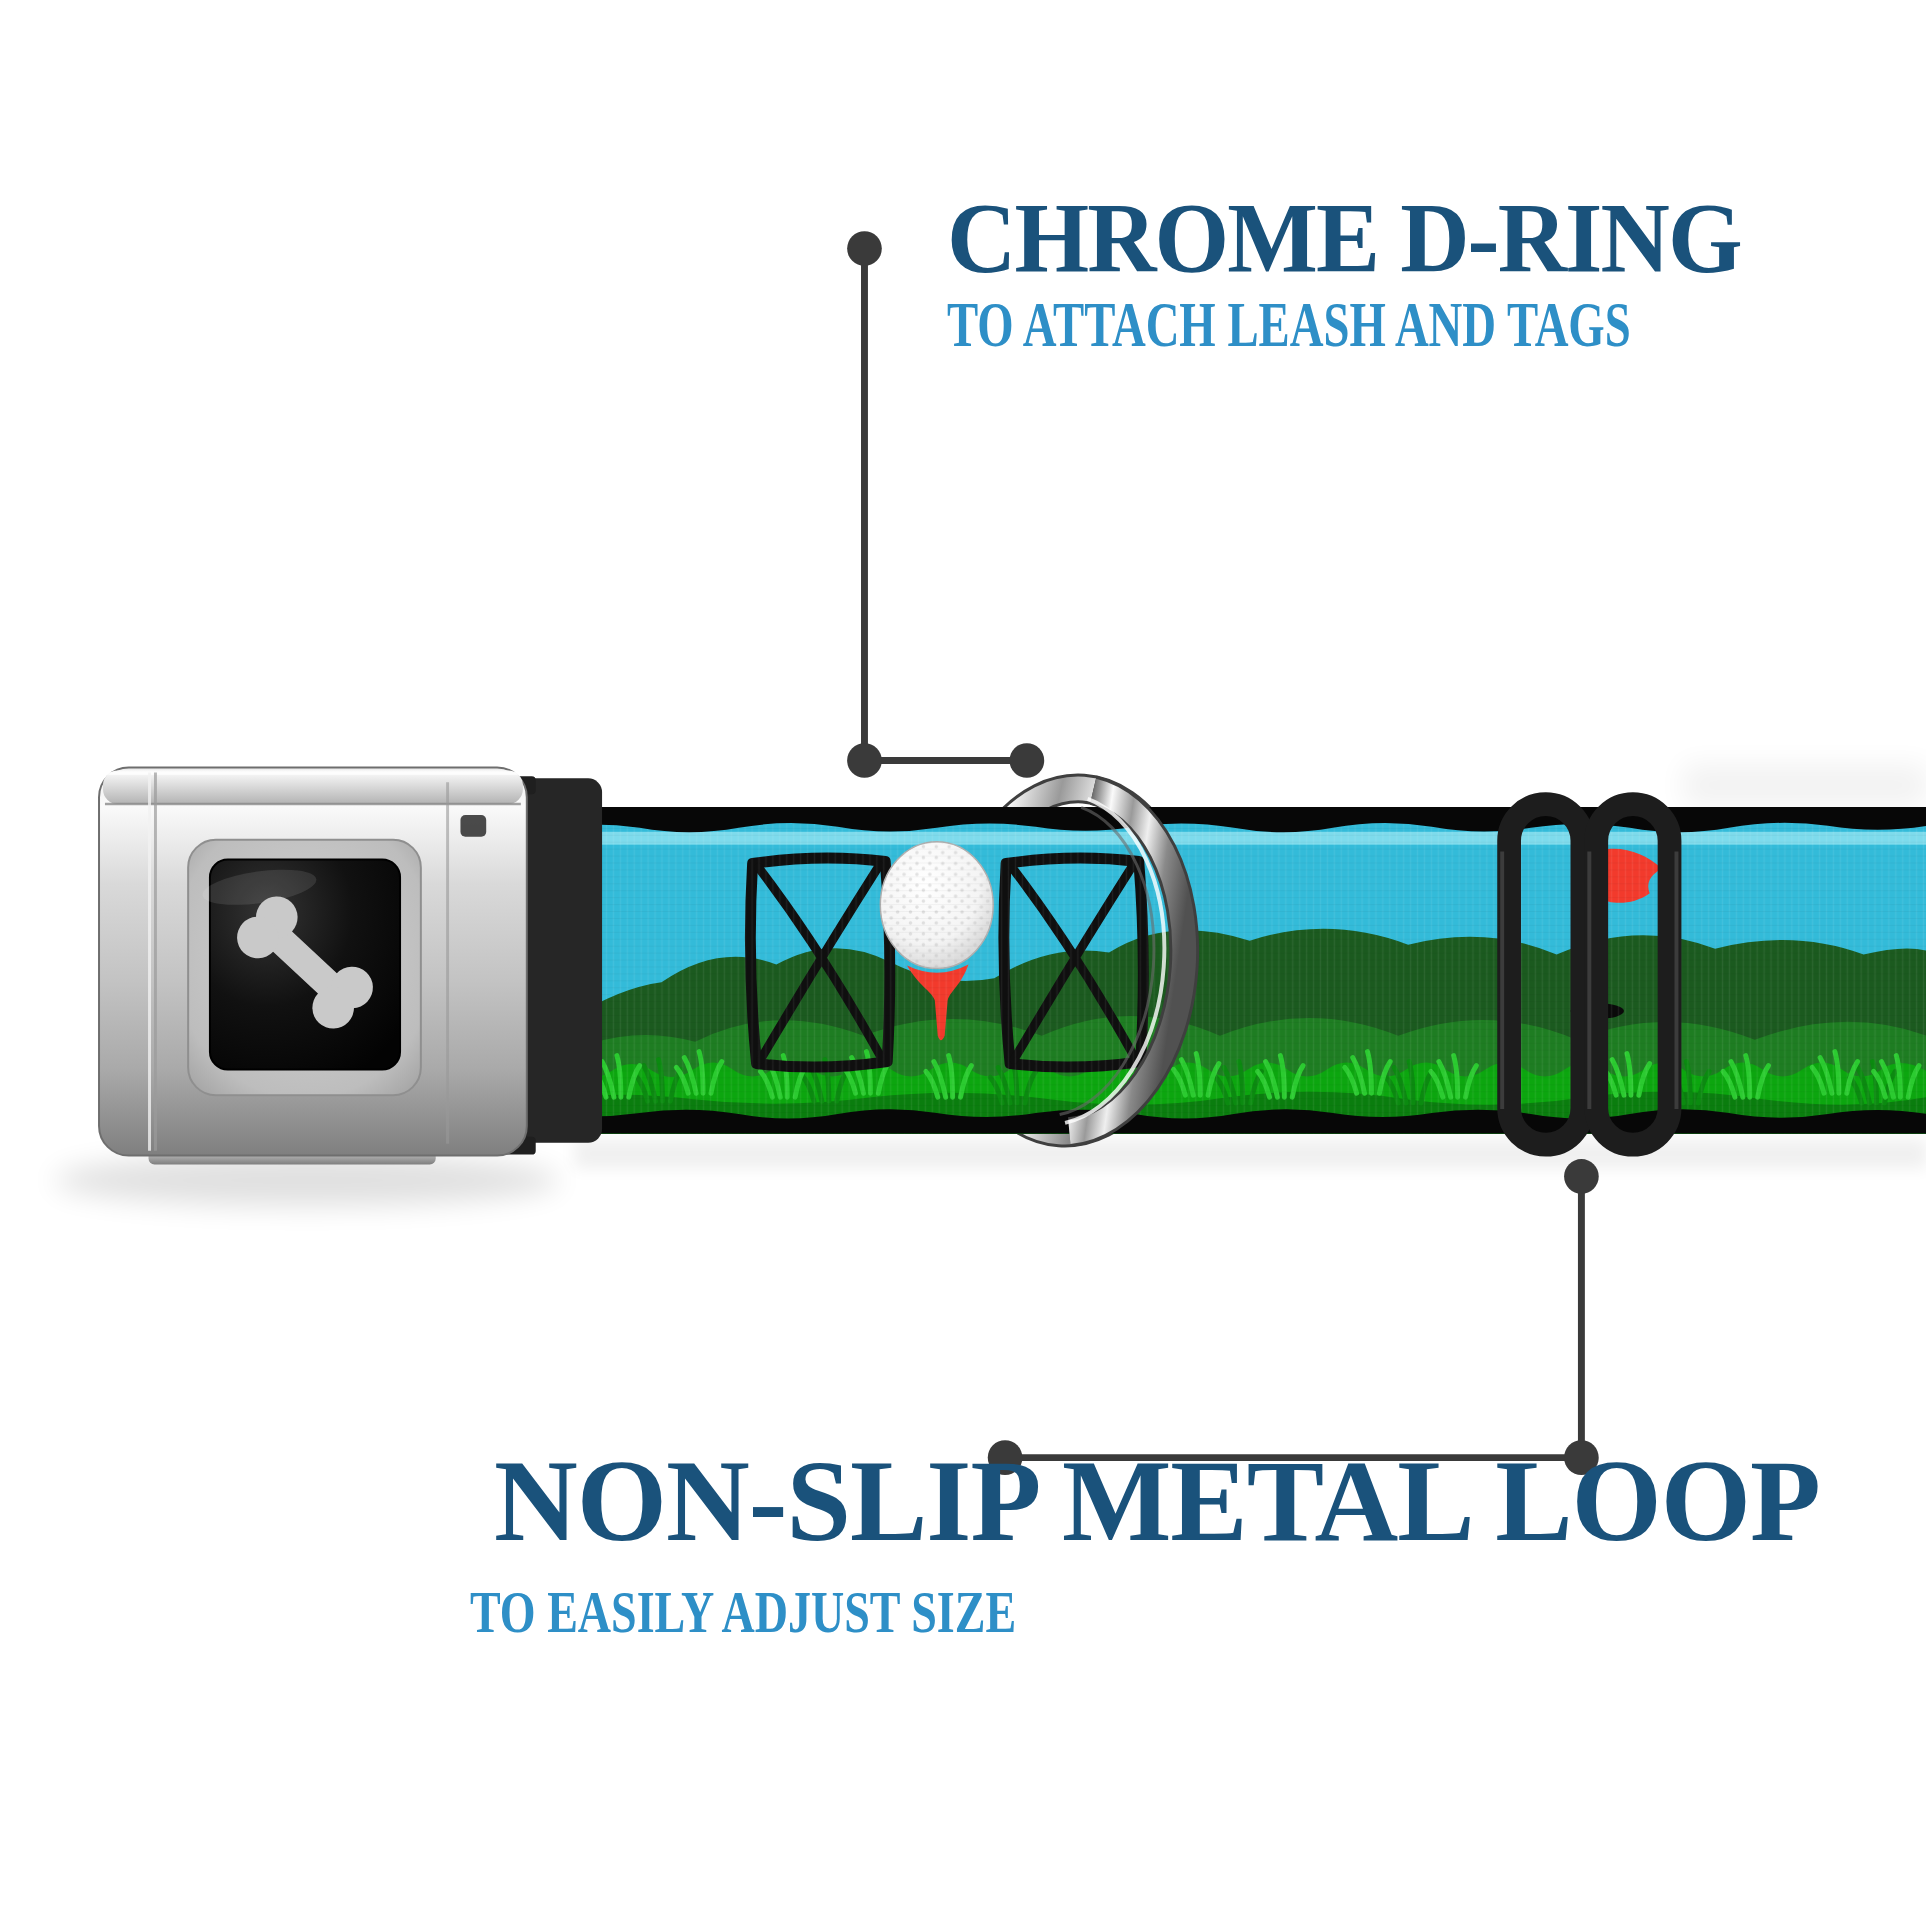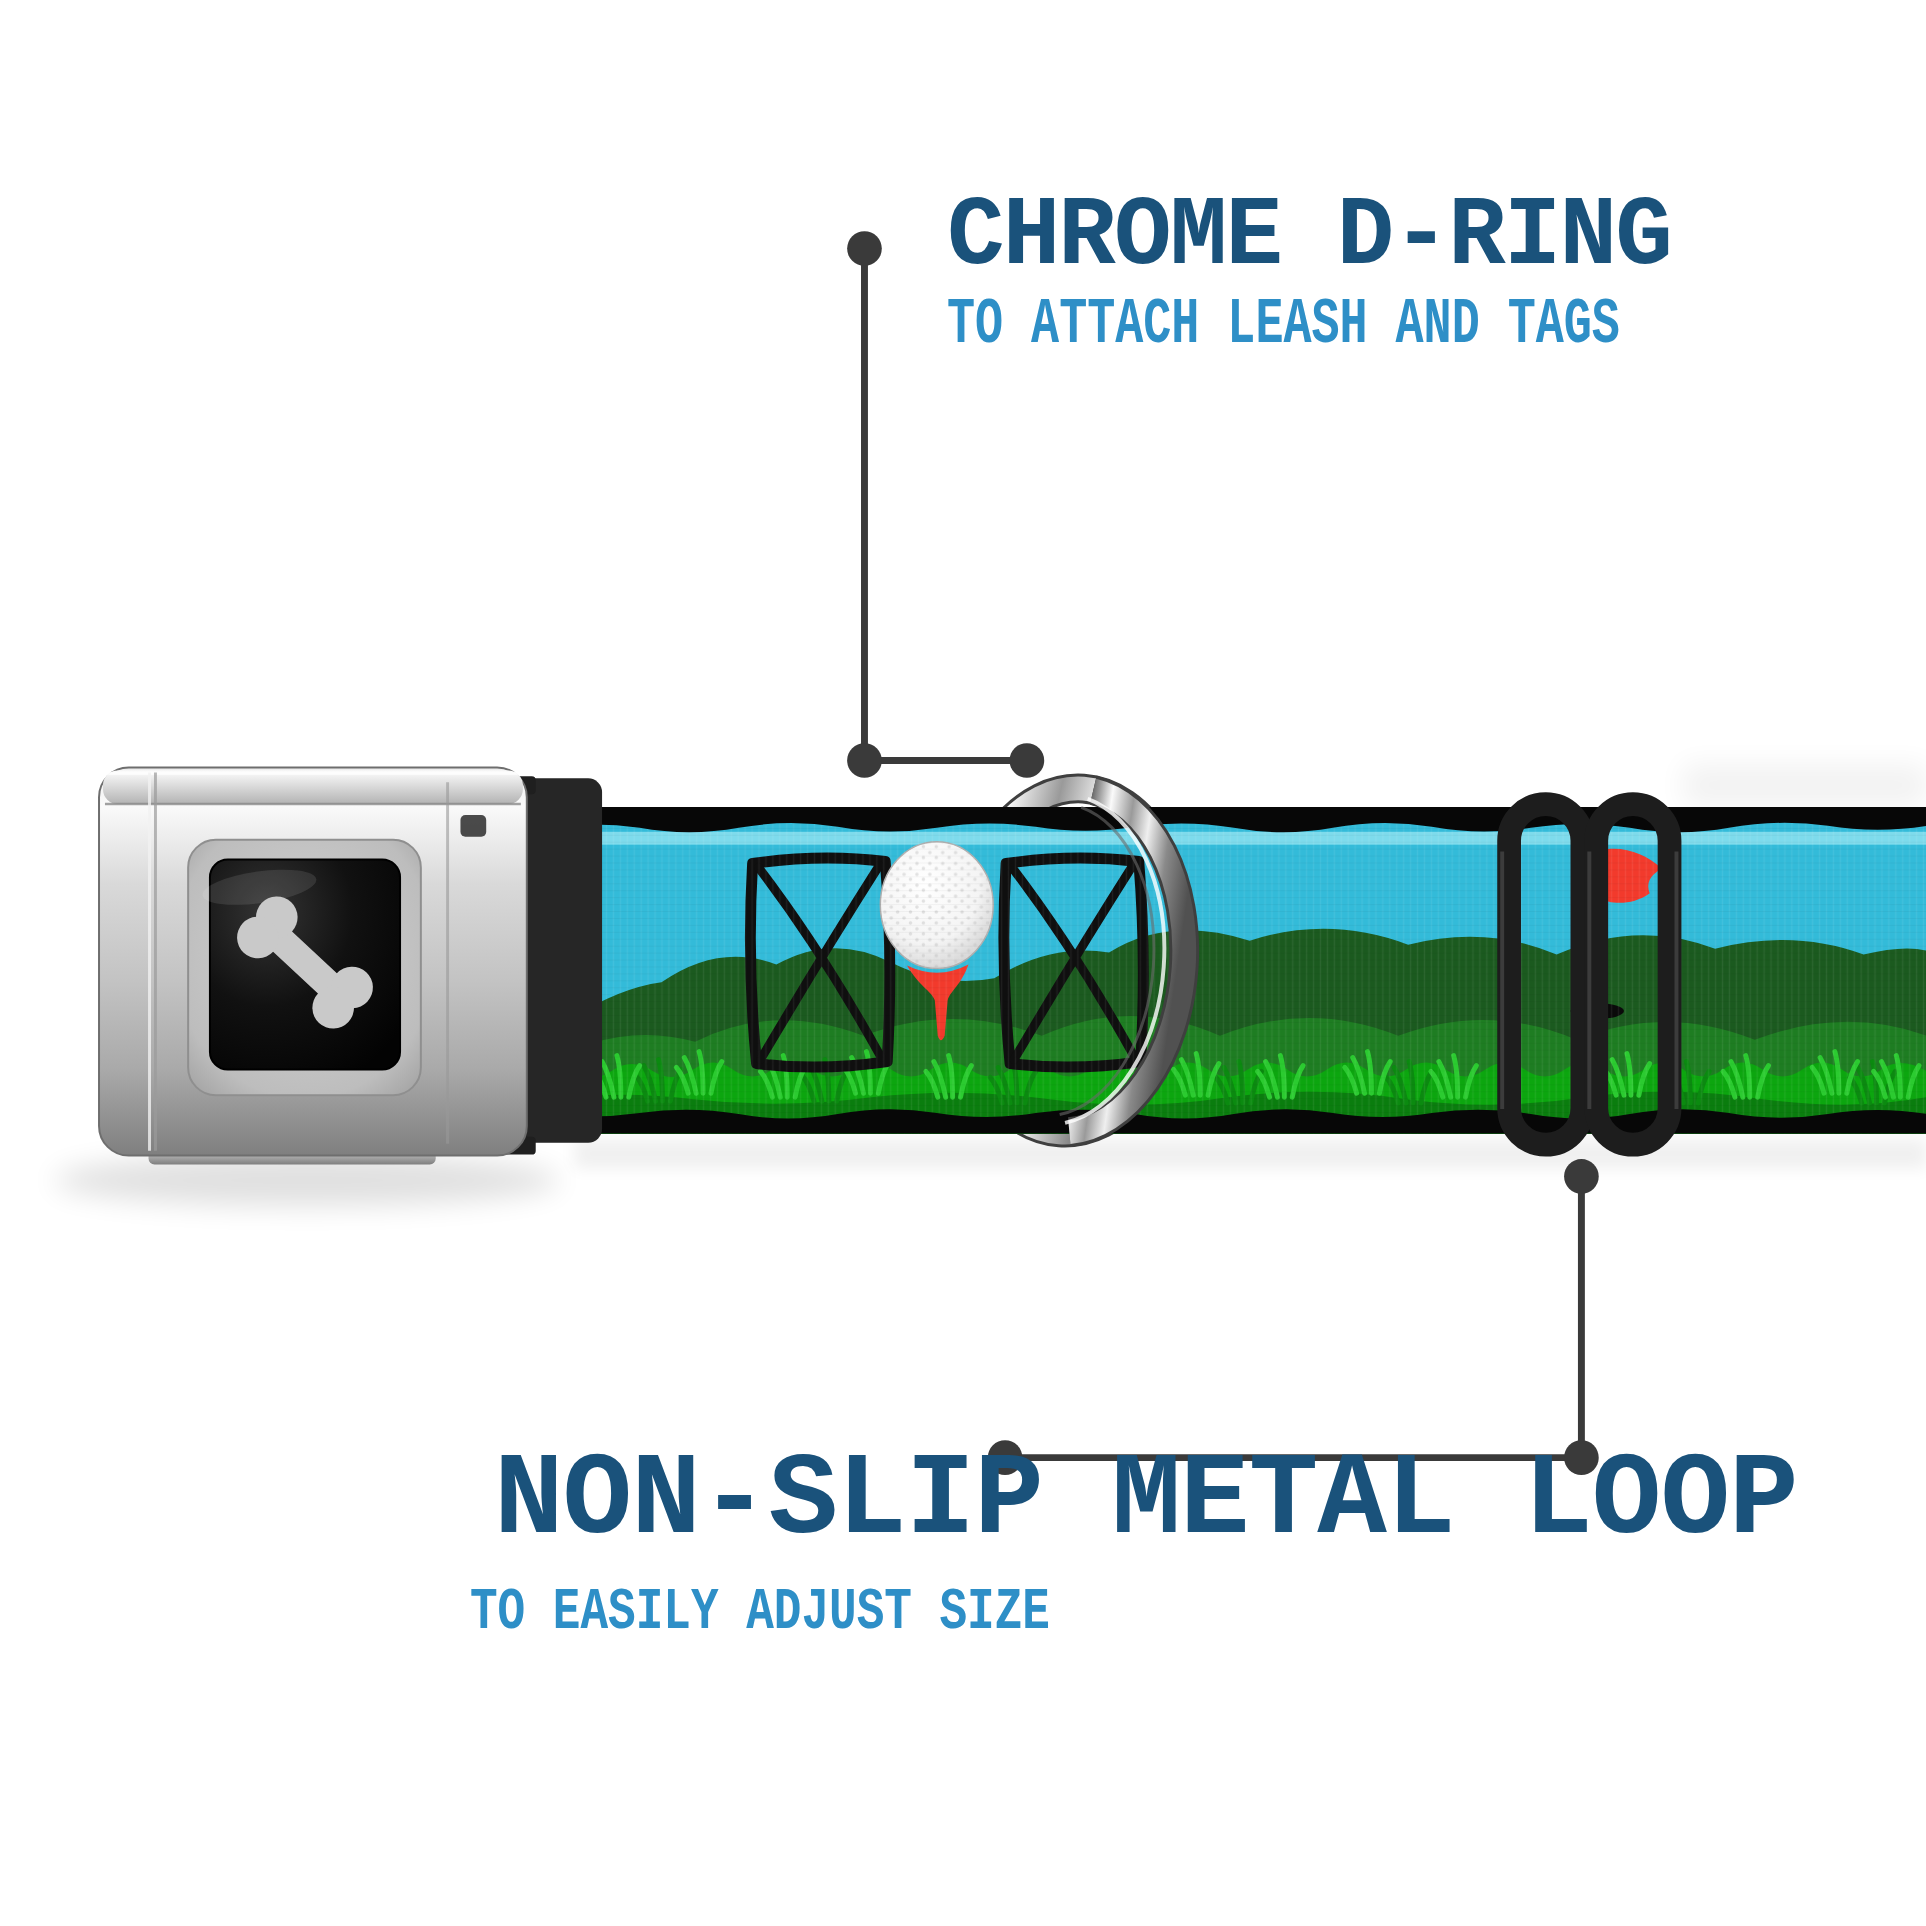--- a/index.html
+++ b/index.html
@@ -1,17 +1,17 @@
 <!DOCTYPE html>
 <html><head>
 <meta charset="utf-8">
 <style>
   html,body{margin:0;padding:0;background:#ffffff;}
   #stage{position:relative;width:1927px;height:1771px;background:#ffffff;overflow:hidden;
-         font-family:Liberation Mono, monospace;}
+         font-family:Liberation Serif, serif;}
   #scene{position:absolute;left:0;top:0;}
   .hero-title{position:absolute;font-weight:700;color:#1a527b;line-height:1;white-space:nowrap;
               transform-origin:left top;letter-spacing:-2px;}
   .hero-sub{position:absolute;font-weight:700;color:#2e8fc7;line-height:1;white-space:nowrap;
             transform-origin:left top;letter-spacing:0;}
   #t1{left:947px;top:188px;font-size:99px;transform:scaleX(0.97);}
   #s1{left:947px;top:293px;font-size:64px;transform:scaleX(0.73);}
   #t2{left:470px;top:1443px;font-size:116px;letter-spacing:-1px;margin-left:24px;}
   #s2{left:470px;top:1583px;font-size:59px;transform:scaleX(0.78);}
 </style>

